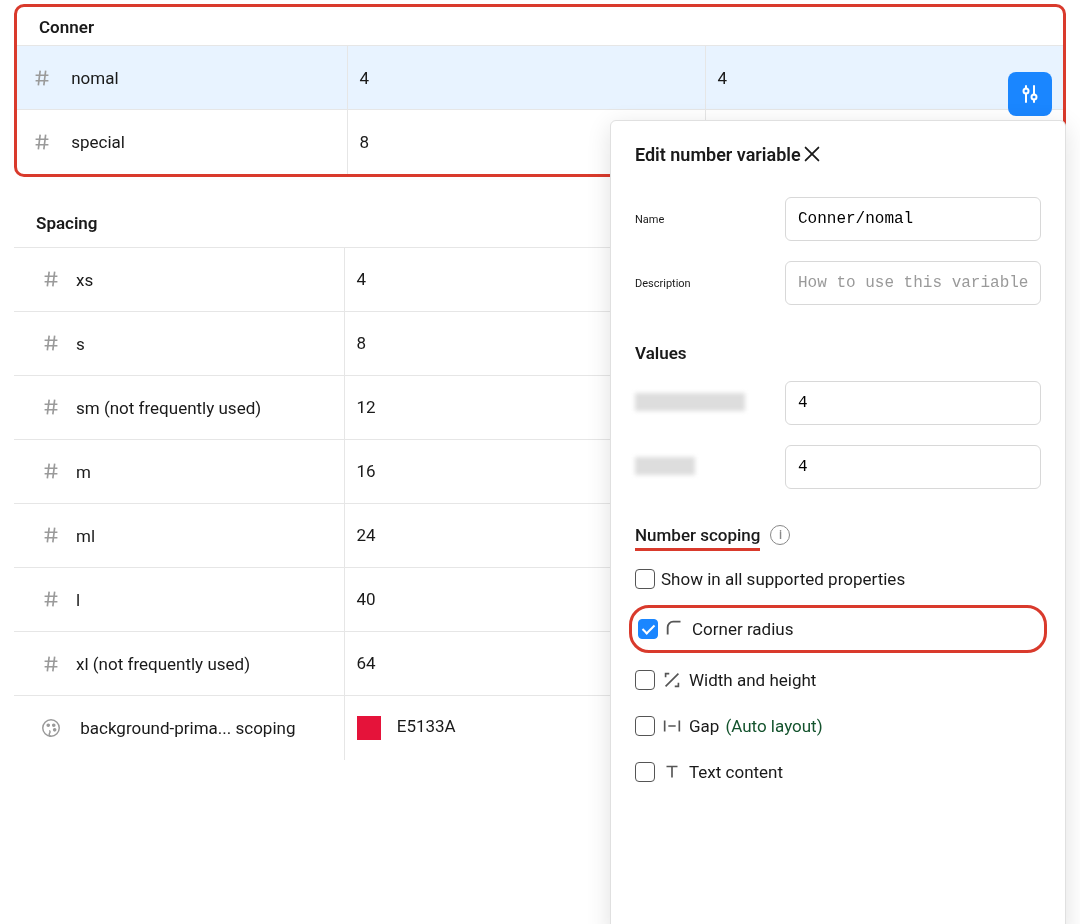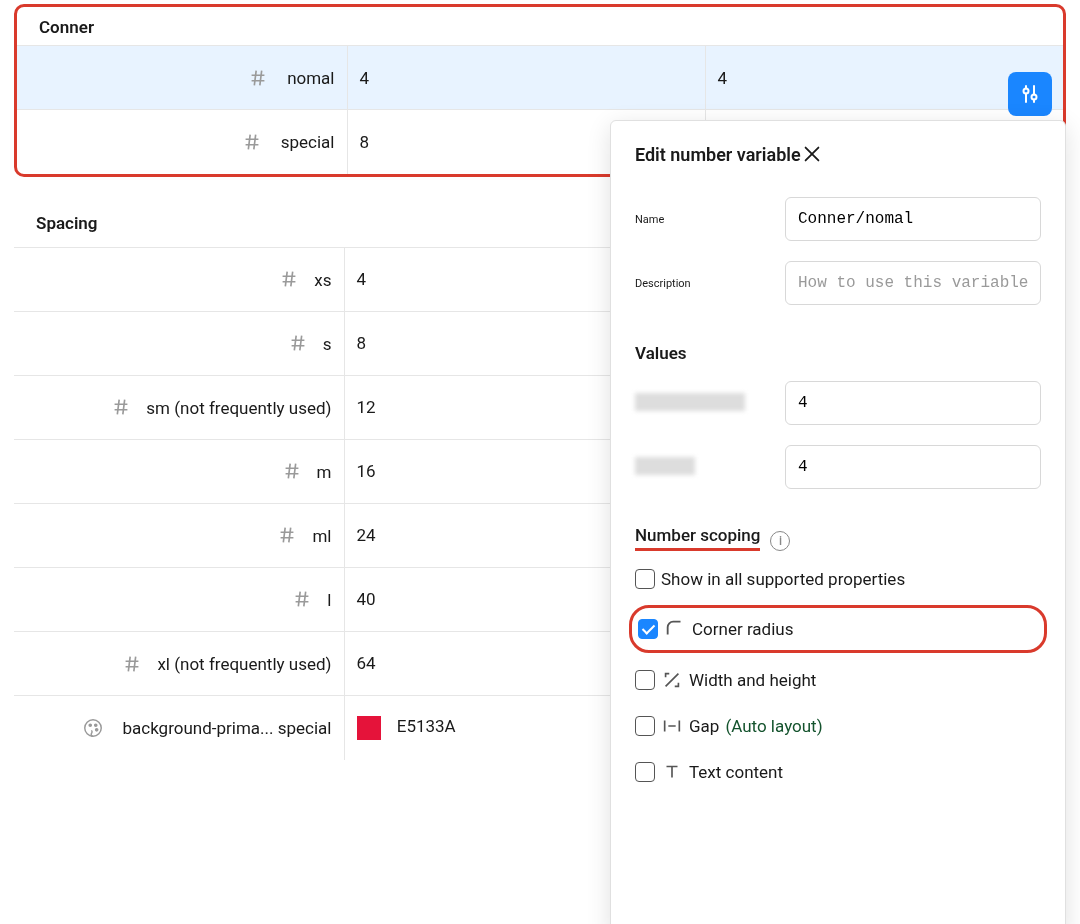--- a/index.html
+++ b/index.html
@@ -31,21 +31,21 @@
     table-layout: fixed;
   }
   table.vars td {
     border-top: 1px solid #e6e6e6;
     height: 64px;
     vertical-align: middle;
     padding: 0 12px;
   }
   table.vars td:first-child { border-left: none; }
   table.vars td + td { border-left: 1px solid #e6e6e6; }
-  .col-name { width: 330px; padding-left: 26px !important; text-align: right; }
+  .col-name { width: 330px; padding-left: 26px !important; }
   .corner-box .col-name { padding-left: 14px !important; }
   .col-val { font-weight: 400; }
   .row-selected { background: #e8f3ff; }
   .hash-icon {
     display: inline-flex;
     width: 22px; height: 22px;
     margin-right: 14px;
     vertical-align: middle;
     color: #9a9a9a;
   }
@@ -130,21 +130,21 @@
   .blurred {
     filter: blur(2px);
     color: #888;
     background: #ddd;
     width: 110px;
     height: 18px;
     display: inline-block;
   }
   .scoping-header {
     display: flex;
-    align-items: flex-end;
+    align-items: flex-start;
     gap: 10px;
     padding: 26px 24px 6px 24px;
     font-size: 17px;
     font-weight: 500;
   }
   .scoping-header span.underline {
     border-bottom: 3px solid #d93a2c;
     padding-bottom: 3px;
   }
   .info-icon {
@@ -322,21 +322,21 @@
       <td class="col-name">
         <span class="palette-icon">
           <svg viewBox="0 0 24 24" fill="none" stroke="currentColor" stroke-width="1.6">
                 <circle cx="12" cy="12" r="9"></circle>
                 <circle cx="9" cy="9" r="1.2" fill="currentColor"></circle>
                 <circle cx="15" cy="9" r="1.2" fill="currentColor"></circle>
                 <circle cx="16" cy="14" r="1.2" fill="currentColor"></circle>
                 <path d="M12 21c-1 0-2-.7-2-2 0-1.2 1-1.8 1-3 0-.7-.5-1-1-1"></path>
               </svg>
         </span>
-        <span class="var-name">background-prima... special</span>
+        <span class="var-name">background-prima... scoping</span>
       </td>
       <td class="col-val">
         <span class="color-chip"></span>
         <span>E5133A</span>
       </td>
       <td></td>
     </tr>
   </tbody>
     </table>
 </div>

